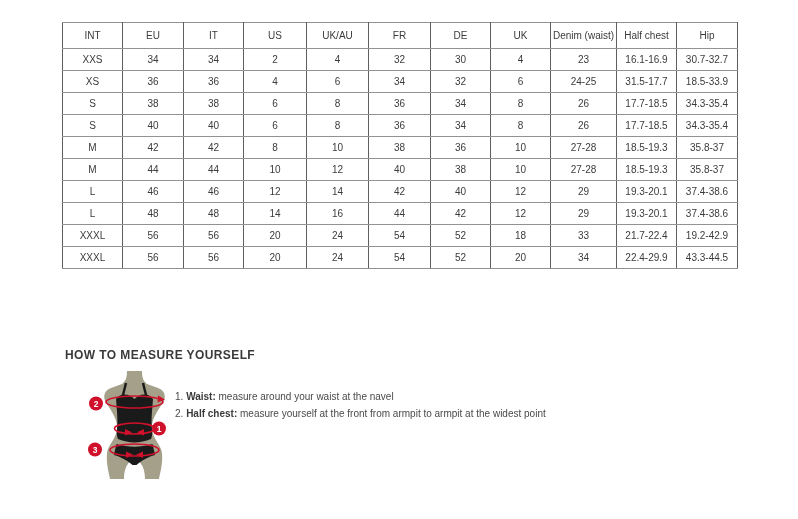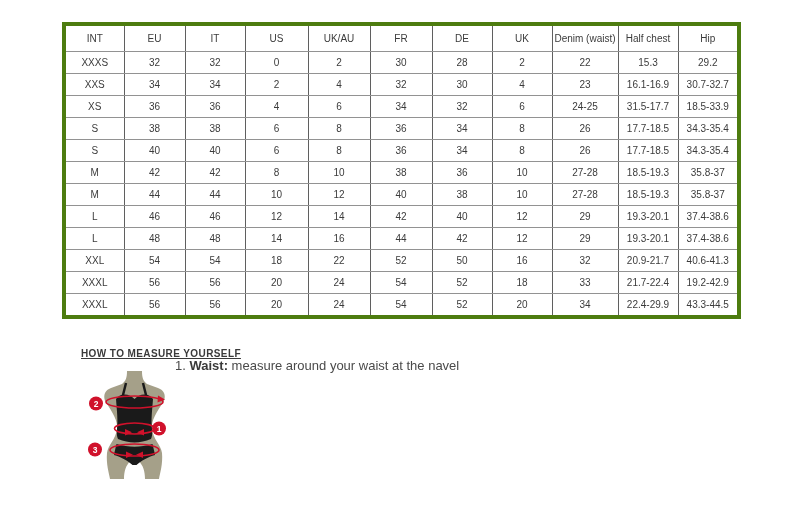--- a/index.html
+++ b/index.html
@@ -12,21 +12,21 @@
     overflow: hidden;
   }
 
   
   table.size-chart {
     position: absolute;
     left: 62px; top: 22px;
     width: 675px;
     border-collapse: collapse;
     table-layout: fixed;
-    border: 4px solid #4d7c0f;
+    border: 1px solid #4d7c0f;
     font-size: 10px;
     color: #3b3b3b;
   }
   table.size-chart th, table.size-chart td {
     text-align: center;
     vertical-align: middle;
     padding: 0 1px;
     white-space: nowrap;
     overflow: hidden;
     border-left: 1px solid #5f5f5f;
@@ -35,31 +35,30 @@
     border-bottom: 1px solid #929292;
     font-weight: 400;
     background: #ffffff;
   }
   table.size-chart thead th { height: 25px; }
   table.size-chart tbody td { height: 21px; }
 
   
   .measure-heading {
     position: absolute;
-    left: 81px; top: 348px;
-    font-size: 10px;
+    left: 65px; top: 348px;
+    font-size: 12px;
     font-weight: 700;
     letter-spacing: 0.4px;
     color: #3a3a3a;
-    text-decoration: underline;
   }
   .measure-list {
     position: absolute;
-    left: 175px; top: 360px;
-    font-size: 13px;
+    left: 175px; top: 391px;
+    font-size: 10px;
     color: #4a4a4a;
     line-height: 12px;
   }
   .measure-list .item { margin-bottom: 5px; }
   .measure-list b { color: #3a3a3a; }
 
   .figure-wrap {
     position: absolute;
     left: 78px; top: 368px;
     width: 112px; height: 122px;
@@ -92,33 +91,20 @@
         <th>FR</th>
         <th>DE</th>
         <th>UK</th>
         <th>Denim (waist)</th>
         <th>Half chest</th>
         <th>Hip</th>
       </tr>
   </thead>
   <tbody>
       <tr>
-        <td>XXXS</td>
-        <td>32</td>
-        <td>32</td>
-        <td>0</td>
-        <td>2</td>
-        <td>30</td>
-        <td>28</td>
-        <td>2</td>
-        <td>22</td>
-        <td>15.3</td>
-        <td>29.2</td>
-      </tr>
-      <tr>
         <td>XXS</td>
         <td>34</td>
         <td>34</td>
         <td>2</td>
         <td>4</td>
         <td>32</td>
         <td>30</td>
         <td>4</td>
         <td>23</td>
         <td>16.1-16.9</td>
@@ -209,33 +195,20 @@
         <td>14</td>
         <td>16</td>
         <td>44</td>
         <td>42</td>
         <td>12</td>
         <td>29</td>
         <td>19.3-20.1</td>
         <td>37.4-38.6</td>
       </tr>
       <tr>
-        <td>XXL</td>
-        <td>54</td>
-        <td>54</td>
-        <td>18</td>
-        <td>22</td>
-        <td>52</td>
-        <td>50</td>
-        <td>16</td>
-        <td>32</td>
-        <td>20.9-21.7</td>
-        <td>40.6-41.3</td>
-      </tr>
-      <tr>
         <td>XXXL</td>
         <td>56</td>
         <td>56</td>
         <td>20</td>
         <td>24</td>
         <td>54</td>
         <td>52</td>
         <td>18</td>
         <td>33</td>
         <td>21.7-22.4</td>
@@ -257,20 +230,24 @@
     </tbody>
 </table>
 
 <div class="measure-heading">HOW TO MEASURE YOURSELF</div>
 
 <div class="measure-list">
   <div class="item">
     <span>1.</span>
     <b>Waist:</b><span> measure around your waist at the navel</span>
   </div>
+  <div class="item">
+    <span>2.</span>
+    <b>Half chest:</b><span> measure yourself at the front from armpit to armpit at the widest point</span>
+  </div>
 </div>
 
 <div class="figure-wrap">
   <svg width="112" height="122" viewBox="0 0 112 122">
 
     <path fill="#a5a089" d="M49,3 L64,3 C64,9 65,13 69,16 L80,20 C86,22 88,27 86,33
          C78,45 73,53 74,61 C75,71 83,77 84,85 C85,96 82,105 81,111
          L67,111 C67,103 65,97 60.5,93 L56.5,91 L52.5,93
          C48,97 46,103 46,111 L32,111 C31,105 28,96 29,85
          C30,77 38,71 39,61 C40,53 35,45 27,33

